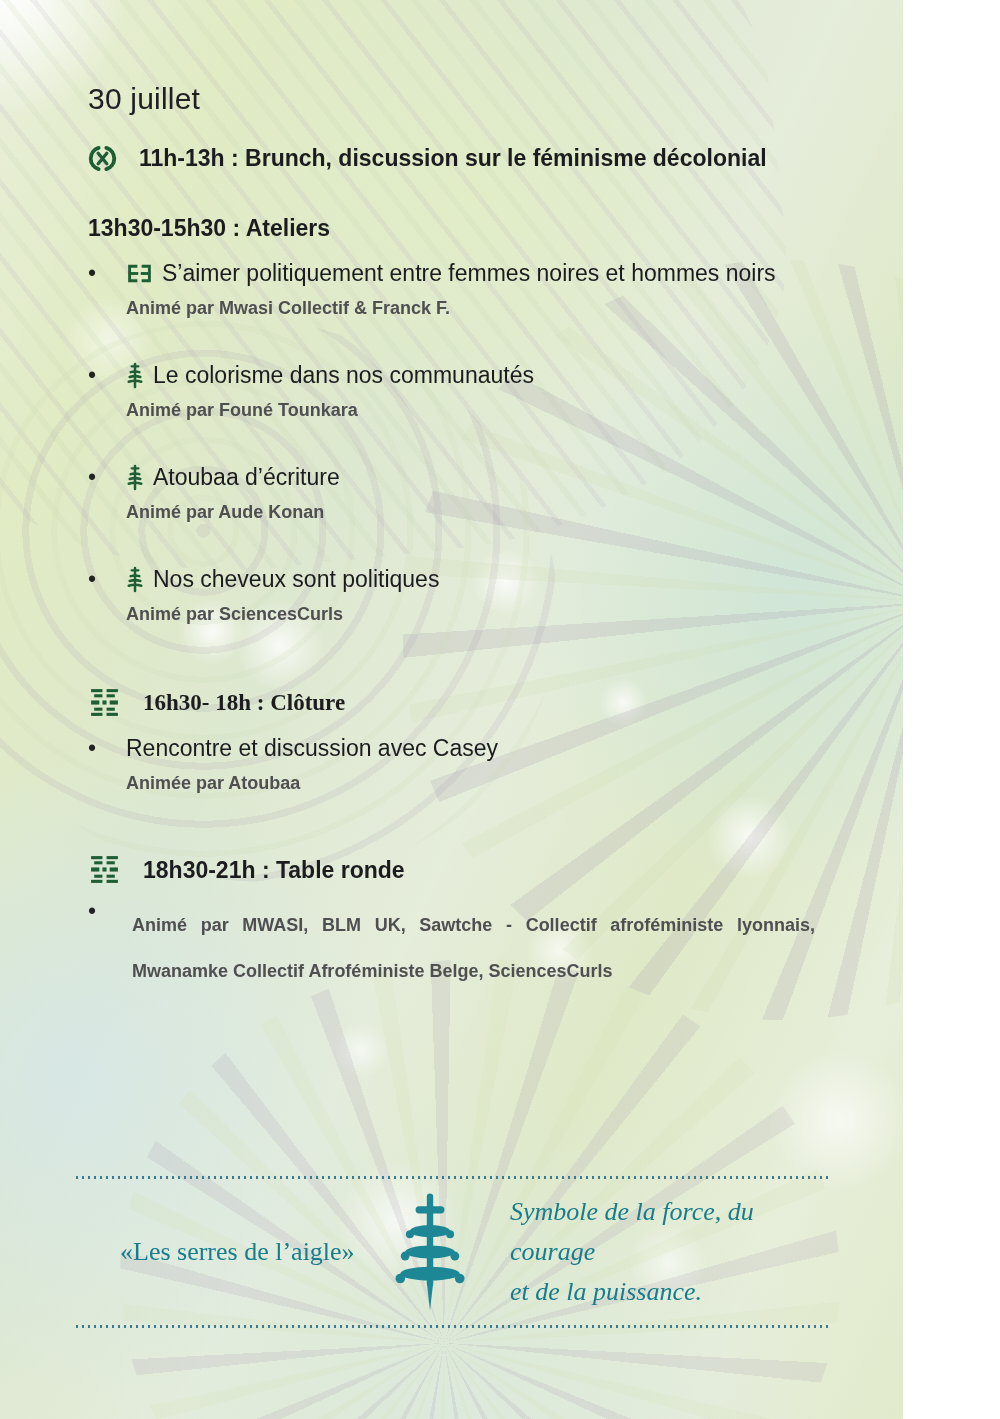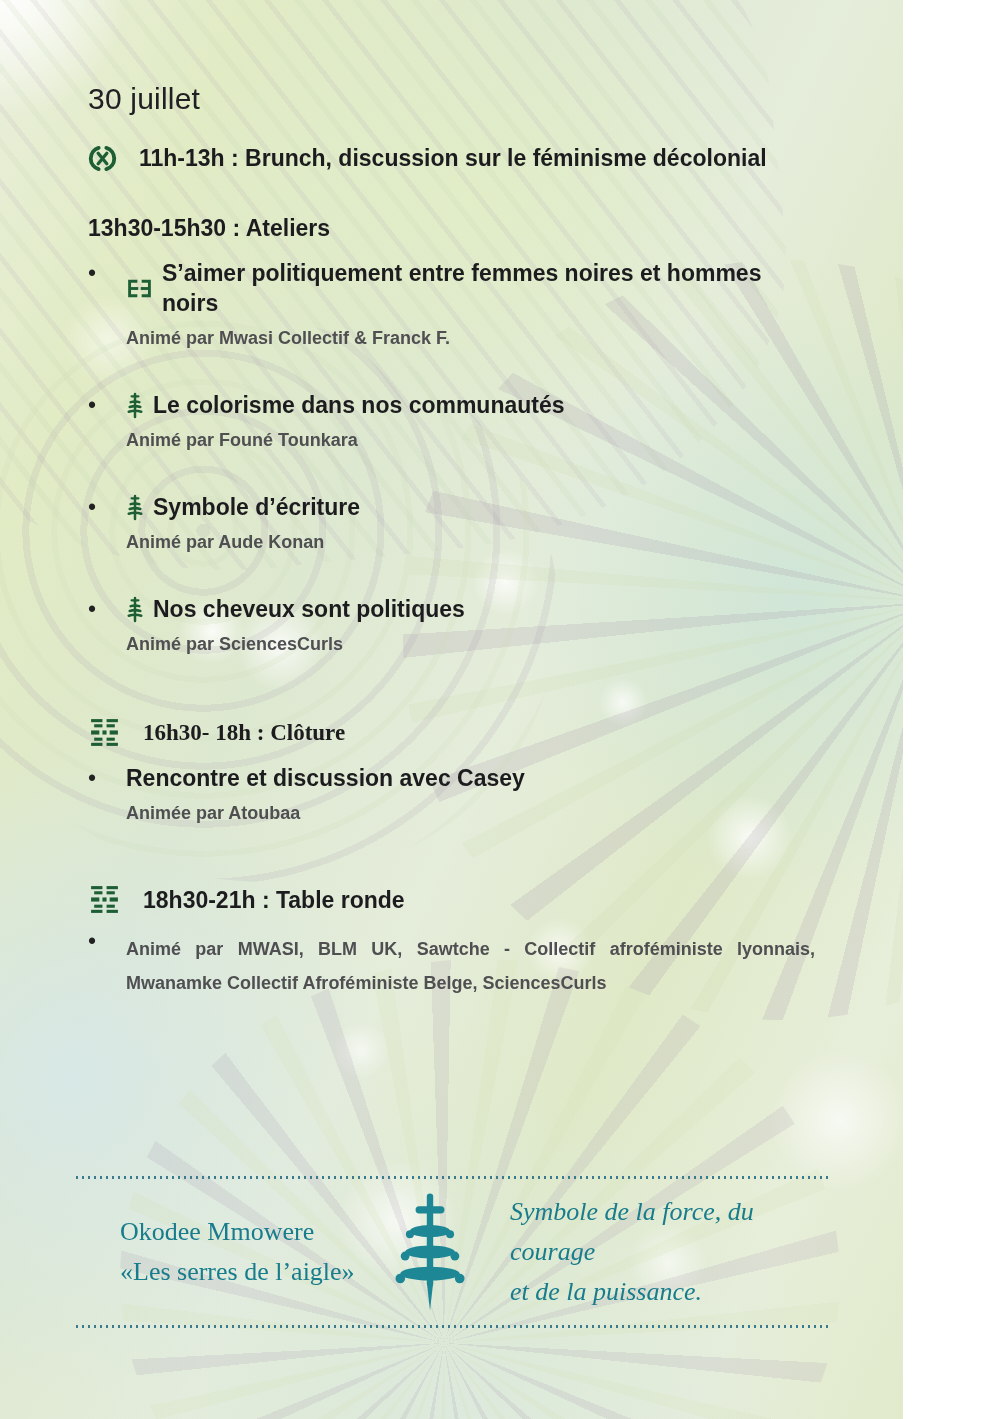--- a/index.html
+++ b/index.html
@@ -68,23 +68,23 @@
   .head-table{margin-top:56px;margin-bottom:10px;}
 
   .icon{display:inline-flex;align-items:center;justify-content:center;flex:0 0 auto;}
   .icon-green{color:#1e5e35;}
   .icon-teal{color:#1d8795;}
 
   .items{list-style:none;margin:0;padding:0;}
   .item{display:grid;grid-template-columns:38px 1fr;margin-bottom:38px;}
   .item:last-child{margin-bottom:0;}
   .bullet{font-size:23px;line-height:30px;color:#222;}
-  .item-title{display:flex;align-items:center;gap:9px;font-size:23px;font-weight:700;line-height:30px;color:#1c1c1f;}
+  .item-title{display:flex;align-items:center;gap:9px;font-size:23px;font-weight:400;line-height:30px;color:#1c1c1f;}
   .item-sub{font-size:18px;font-weight:700;line-height:28px;color:#4f4f52;margin-top:6px;}
-  .item-sub.justified{text-align:justify;max-width:752px;line-height:34px;}
+  .item-sub.justified{text-align:justify;max-width:752px;line-height:46px;margin-left:6px;}
 
   .footer{position:absolute;left:76px;right:72px;top:1176px;}
   .dotted{height:3px;background:repeating-linear-gradient(90deg,#3c7a8e 0 2px, rgba(255,255,255,0) 2px 6px);}
   .footer-row{display:flex;align-items:center;padding:12px 0 12px 0;height:122px;}
   .footer-left{flex:0 0 284px;padding-left:44px;box-sizing:border-box;}
   .footer-symbol{flex:0 0 140px;display:flex;justify-content:center;align-items:center;}
   .footer-right{flex:1;padding-left:10px;font-style:italic;}
   .serif-teal{font-family:"Liberation Serif","DejaVu Serif",serif;font-size:26px;line-height:40px;color:#177c8b;}
 </style>
 </head>
@@ -160,21 +160,21 @@
           <div class="item-title">
             <span class="icon icon-green">
               <svg width="18" height="27" viewBox="0 0 18 28" fill="none" stroke="currentColor" stroke-linecap="round">
                 <path d="M9 2 V26" stroke-width="2.6"></path>
                 <path d="M5.5 4.5 H12.5" stroke-width="2.4"></path>
                 <path d="M4.5 10.5 Q9 9 13.5 10.5" stroke-width="2.6"></path>
                 <path d="M3.5 15.5 Q9 13.8 14.5 15.5" stroke-width="2.6"></path>
                 <path d="M2.5 20.5 Q9 18.6 15.5 20.5" stroke-width="2.6"></path>
               </svg>
             </span>
-            <span>Symbole d’écriture</span>
+            <span>Atoubaa d’écriture</span>
           </div>
           <div class="item-sub">Animé par Aude Konan</div>
         </div>
       </li>
 
       <li class="item">
         <span class="bullet">•</span>
         <div>
           <div class="item-title">
             <span class="icon icon-green">
@@ -251,21 +251,20 @@
         </div>
       </li>
     </ul>
 
   </div>
 
   <div class="footer">
     <div class="dotted"></div>
     <div class="footer-row">
       <div class="footer-left serif-teal">
-        <div>Okodee Mmowere</div>
         <div>«Les serres de l’aigle»</div>
       </div>
       <div class="footer-symbol">
         <span class="icon icon-teal">
           <svg width="76" height="122" viewBox="0 0 90 152" fill="currentColor">
             <rect x="41" y="3" width="8" height="116" rx="4"></rect>
             <path d="M41 114 L45 149 L49 114 Z"></path>
             <rect x="27" y="19" width="36" height="9" rx="4.5"></rect>
             <ellipse cx="45" cy="50" rx="25" ry="7.5"></ellipse>
             <circle cx="20" cy="54" r="5"></circle>

